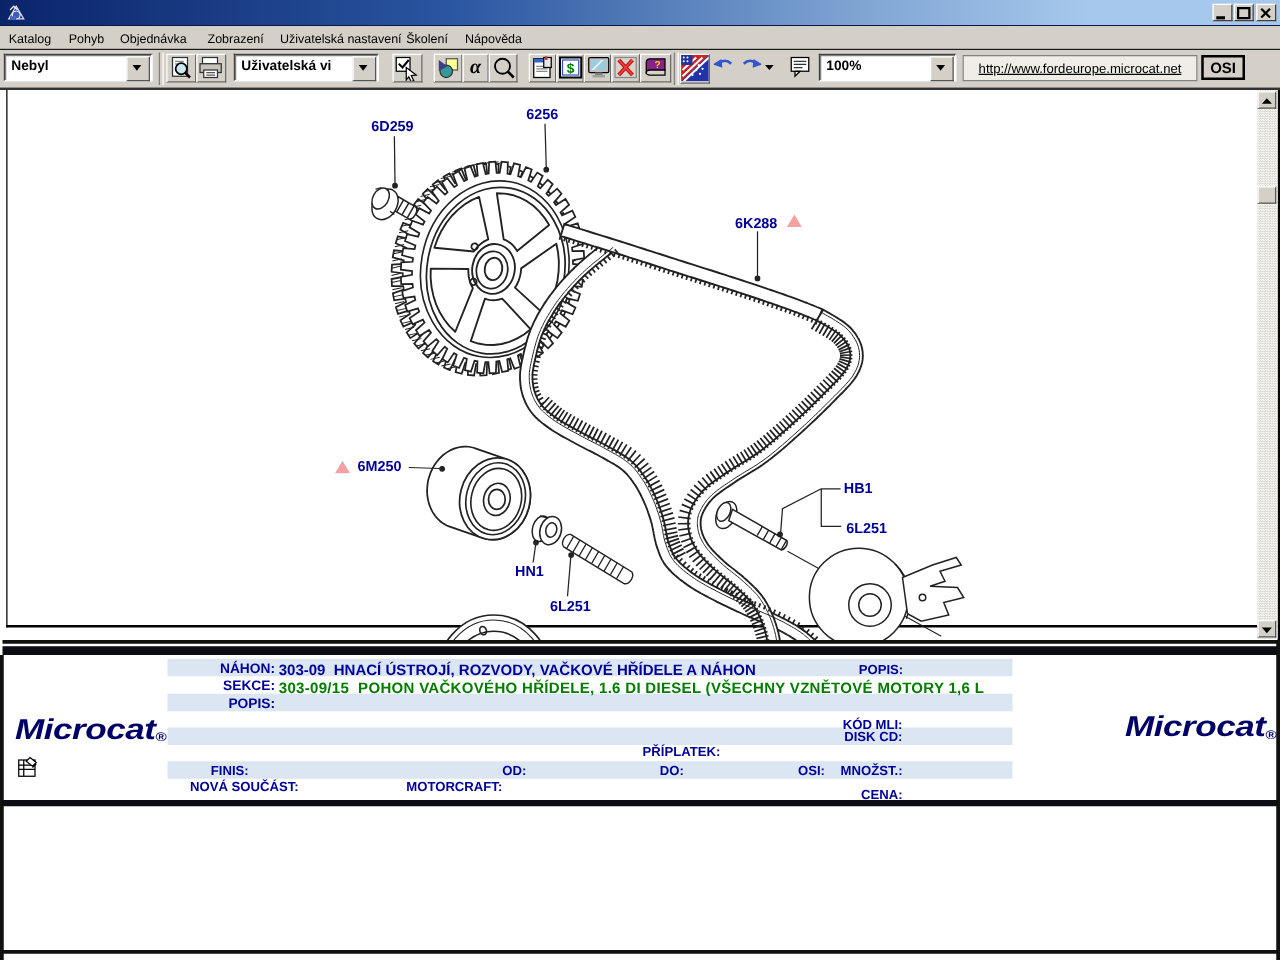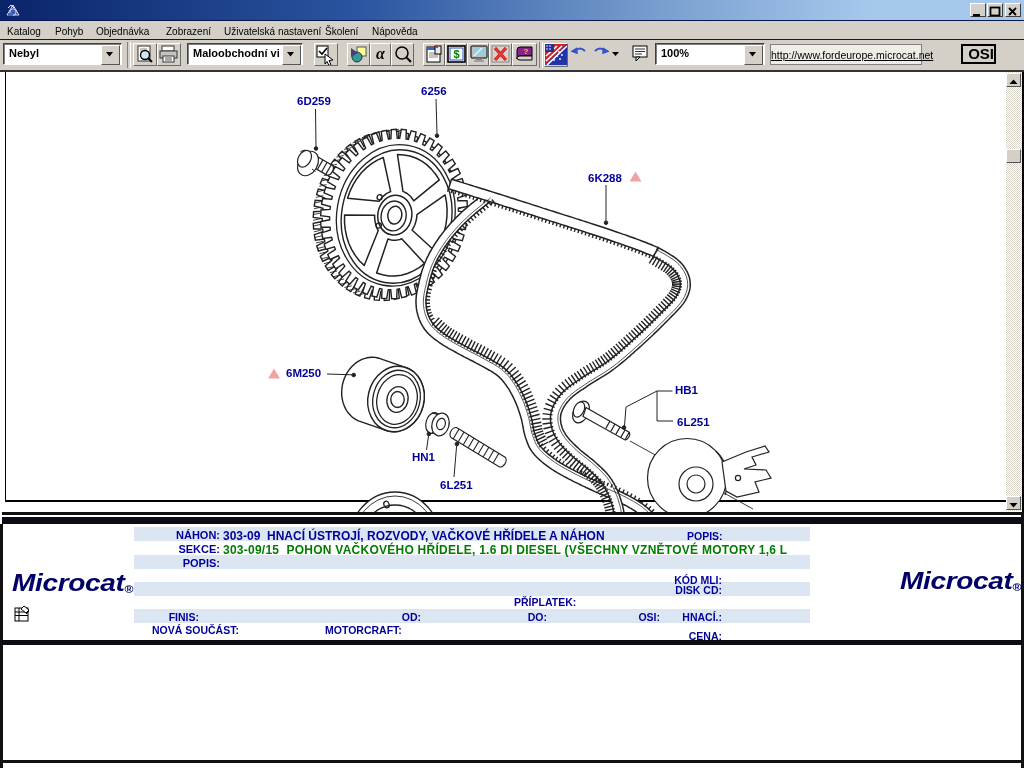--- a/index.html
+++ b/index.html
@@ -37,21 +37,21 @@
 
 <div style="position:absolute;left:0;top:40px;width:1024px;height:30px;background:#d4d0c8"></div>
 <div style="position:absolute;left:3px;top:43px;width:119px;height:22px;background:#fff;border:1px solid #404040;border-right-color:#fff;border-bottom-color:#fff;box-shadow:inset 1px 1px 0 #808080;box-sizing:border-box">
     <div style="font:bold 11px 'Liberation Sans',sans-serif;color:#000;padding:3px 0 0 5px;white-space:nowrap;overflow:hidden">Nebyl</div>
     <div style="position:absolute;right:1px;top:1px;width:17px;height:18px;background:#d4d0c8;border:1px solid;border-color:#fff #555 #555 #fff"><svg width="15" height="16" viewBox="0 0 15 16">
         <path d="M4,6 L11,6 L7.5,10.5 Z" fill="#000"></path>
       </svg></div>
   </div>
 <div style="position:absolute;left:127px;top:42px;width:2px;height:26px;border-left:1px solid #808080;border-right:1px solid #fff"></div>
 <div style="position:absolute;left:187px;top:43px;width:116px;height:22px;background:#fff;border:1px solid #404040;border-right-color:#fff;border-bottom-color:#fff;box-shadow:inset 1px 1px 0 #808080;box-sizing:border-box">
-    <div style="font:bold 11px 'Liberation Sans',sans-serif;color:#000;padding:3px 0 0 5px;white-space:nowrap;overflow:hidden">Maloobchodní vi</div>
+    <div style="font:bold 11px 'Liberation Sans',sans-serif;color:#000;padding:3px 0 0 5px;white-space:nowrap;overflow:hidden">Uživatelská vi</div>
     <div style="position:absolute;right:1px;top:1px;width:17px;height:18px;background:#d4d0c8;border:1px solid;border-color:#fff #555 #555 #fff"><svg width="15" height="16" viewBox="0 0 15 16">
         <path d="M4,6 L11,6 L7.5,10.5 Z" fill="#000"></path>
       </svg></div>
   </div>
 <div style="position:absolute;left:133px;top:43px;width:24px;height:23px;background:#d4d0c8;border-top:1px solid #fff;border-left:1px solid #fff;border-right:1px solid #6a6a6a;border-bottom:1px solid #6a6a6a;box-sizing:border-box"><svg width="22" height="21" viewBox="0 0 22 21">
       <rect x="4" y="2" width="12" height="15" fill="#fff" stroke="#333"></rect>
       <line x1="6" y1="5" x2="13" y2="5" stroke="#888"></line>
       <line x1="6" y1="7" x2="13" y2="7" stroke="#888"></line>
       <circle cx="11" cy="11" r="4.5" fill="#cde8f5" stroke="#000" stroke-width="1.4"></circle>
       <line x1="14" y1="14" x2="18" y2="18" stroke="#000" stroke-width="2"></line>
@@ -150,23 +150,23 @@
       <line x1="4" y1="8.5" x2="14" y2="8.5" stroke="#333"></line>
       <line x1="4" y1="11" x2="11" y2="11" stroke="#333"></line>
     </svg></div>
 <div style="position:absolute;left:539px;top:42px;width:2px;height:26px;border-left:1px solid #808080;border-right:1px solid #fff"></div>
 <div style="position:absolute;left:655px;top:43px;width:110px;height:22px;background:#fff;border:1px solid #404040;border-right-color:#fff;border-bottom-color:#fff;box-shadow:inset 1px 1px 0 #808080;box-sizing:border-box">
     <div style="font:bold 11px 'Liberation Sans',sans-serif;color:#000;padding:3px 0 0 5px;white-space:nowrap;overflow:hidden">100%</div>
     <div style="position:absolute;right:1px;top:1px;width:17px;height:18px;background:#d4d0c8;border:1px solid;border-color:#fff #555 #555 #fff"><svg width="15" height="16" viewBox="0 0 15 16">
         <path d="M4,6 L11,6 L7.5,10.5 Z" fill="#000"></path>
       </svg></div>
   </div>
-<div style="position:absolute;left:770px;top:44px;width:152px;height:21px;background:#efede6;border:1px solid #808080;box-sizing:border-box;text-align:center">
+<div style="position:absolute;left:770px;top:44px;width:188px;height:21px;background:#efede6;border:1px solid #808080;box-sizing:border-box;text-align:center">
 <span style="font-size:10.5px;text-decoration:underline;line-height:19px">http://www.fordeurope.microcat.net</span></div>
-<div style="position:absolute;left:961px;top:44px;width:35px;height:20px;border:2px solid #000;background:#d4d0c8;box-sizing:border-box;text-align:right;font-weight:bold;font-size:15px;line-height:16px">OSI</div>
+<div style="position:absolute;left:961px;top:44px;width:35px;height:20px;border:2px solid #000;background:#d4d0c8;box-sizing:border-box;text-align:center;font-weight:bold;font-size:12px;line-height:16px">OSI</div>
 <div style="position:absolute;left:0;top:69.5px;width:1024px;height:2px;background:#333"></div>
 
 <div style="position:absolute;left:0;top:71.5px;width:1024px;height:440.5px;background:#fff"></div>
 <div style="position:absolute;left:5px;top:72px;width:1017px;height:430px;border-left:1.5px solid #000;border-bottom:2px solid #000;box-sizing:border-box"></div>
 <div style="position:absolute;left:1021.5px;top:72px;width:2.5px;height:440px;background:#000"></div>
 <svg width="1024" height="440" viewBox="0 72 1024 440" style="position:absolute;left:0;top:72px">
 <g fill="none" stroke="#222222" stroke-width="1.3">
 
 <ellipse cx="395" cy="545" rx="47" ry="53" fill="#fff"></ellipse>
 <ellipse cx="395" cy="545" rx="43" ry="49" fill="none" stroke-width="0.9"></ellipse>
@@ -301,21 +301,21 @@
 <div style="position:absolute;left:687px;top:529.5px;font:bold 10.5px 'Liberation Sans',sans-serif;color:#000099;white-space:nowrap">POPIS:</div>
 <div style="position:absolute;right:804px;top:542.8px;font:bold 11px 'Liberation Sans',sans-serif;color:#000099;white-space:nowrap">SEKCE:</div>
 <div style="position:absolute;left:223px;top:542.8px;font:bold 12px 'Liberation Sans',sans-serif;color:#007d00;letter-spacing:0.25px;white-space:nowrap">303-09/15&nbsp; POHON VAČKOVÉHO HŘÍDELE, 1.6 DI DIESEL (VŠECHNY VZNĚTOVÉ MOTORY 1,6 L</div>
 <div style="position:absolute;right:804px;top:556.5px;font:bold 11px 'Liberation Sans',sans-serif;color:#000099;white-space:nowrap">POPIS:</div>
 <div style="position:absolute;right:302px;top:583.5px;font:bold 10.5px 'Liberation Sans',sans-serif;color:#000099;white-space:nowrap">DISK CD:</div>
 <div style="position:absolute;right:302px;top:574px;font:bold 10.5px 'Liberation Sans',sans-serif;color:#000099;white-space:nowrap">KÓD MLI:</div>
 <div style="position:absolute;right:825px;top:610.8px;font:bold 10.5px 'Liberation Sans',sans-serif;color:#000099;white-space:nowrap">FINIS:</div>
 <div style="position:absolute;right:603px;top:610.8px;font:bold 10.5px 'Liberation Sans',sans-serif;color:#000099;white-space:nowrap">OD:</div>
 <div style="position:absolute;right:477px;top:610.8px;font:bold 10.5px 'Liberation Sans',sans-serif;color:#000099;white-space:nowrap">DO:</div>
 <div style="position:absolute;right:364px;top:610.8px;font:bold 10.5px 'Liberation Sans',sans-serif;color:#000099;white-space:nowrap">OSI:</div>
-<div style="position:absolute;right:302px;top:610.8px;font:bold 10.5px 'Liberation Sans',sans-serif;color:#000099;white-space:nowrap">HNACÍ.:</div>
+<div style="position:absolute;right:302px;top:610.8px;font:bold 10.5px 'Liberation Sans',sans-serif;color:#000099;white-space:nowrap">MNOŽST.:</div>
 <div style="position:absolute;left:152px;top:624.4px;font:bold 10.5px 'Liberation Sans',sans-serif;color:#000099;white-space:nowrap">NOVÁ SOUČÁST:</div>
 <div style="position:absolute;left:325px;top:624.4px;font:bold 10.5px 'Liberation Sans',sans-serif;color:#000099;white-space:nowrap">MOTORCRAFT:</div>
 <div style="position:absolute;left:514px;top:596px;font:bold 10.5px 'Liberation Sans',sans-serif;color:#000099;white-space:nowrap">PŘÍPLATEK:</div>
 <div style="position:absolute;right:302px;top:630px;font:bold 10.5px 'Liberation Sans',sans-serif;color:#000099;white-space:nowrap">CENA:</div>
 <div style="position:absolute;left:12px;top:570px;font-family:'Liberation Sans',sans-serif;font-weight:bold;font-style:italic;color:#000066;font-size:23px;letter-spacing:-0.3px;transform:scaleX(1.22);transform-origin:0 0;white-space:nowrap">Microcat<span style="font-size:10px;font-style:normal;letter-spacing:0;vertical-align:-2px">®</span></div>
 <div style="position:absolute;left:900px;top:568px;font-family:'Liberation Sans',sans-serif;font-weight:bold;font-style:italic;color:#000066;font-size:23px;letter-spacing:-0.3px;transform:scaleX(1.22);transform-origin:0 0;white-space:nowrap">Microcat<span style="font-size:10px;font-style:normal;letter-spacing:0;vertical-align:-2px">®</span></div>
 <svg style="position:absolute;left:12px;top:604px" width="20" height="21" viewBox="0 0 20 21">
     <rect x="3" y="4" width="13" height="13" fill="#fff" stroke="#000"></rect>
     <path d="M3,8 h13 M3,11.5 h13 M7,4 v13" stroke="#000" fill="none"></path>
     <path d="M12,2 l5,4 -3,3 -5,-4 Z" fill="#fff" stroke="#000"></path>

